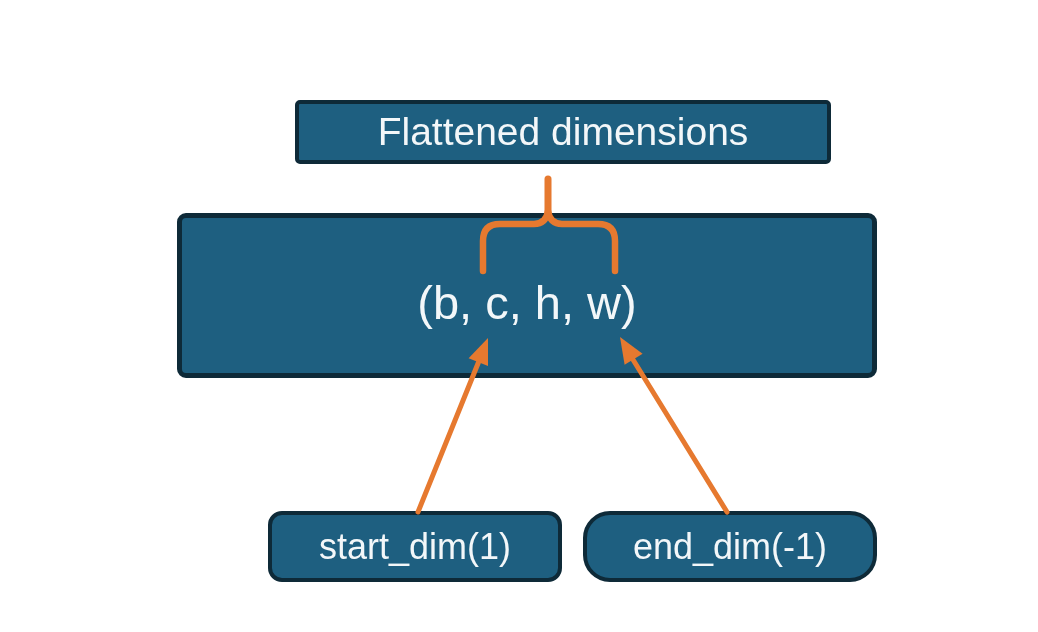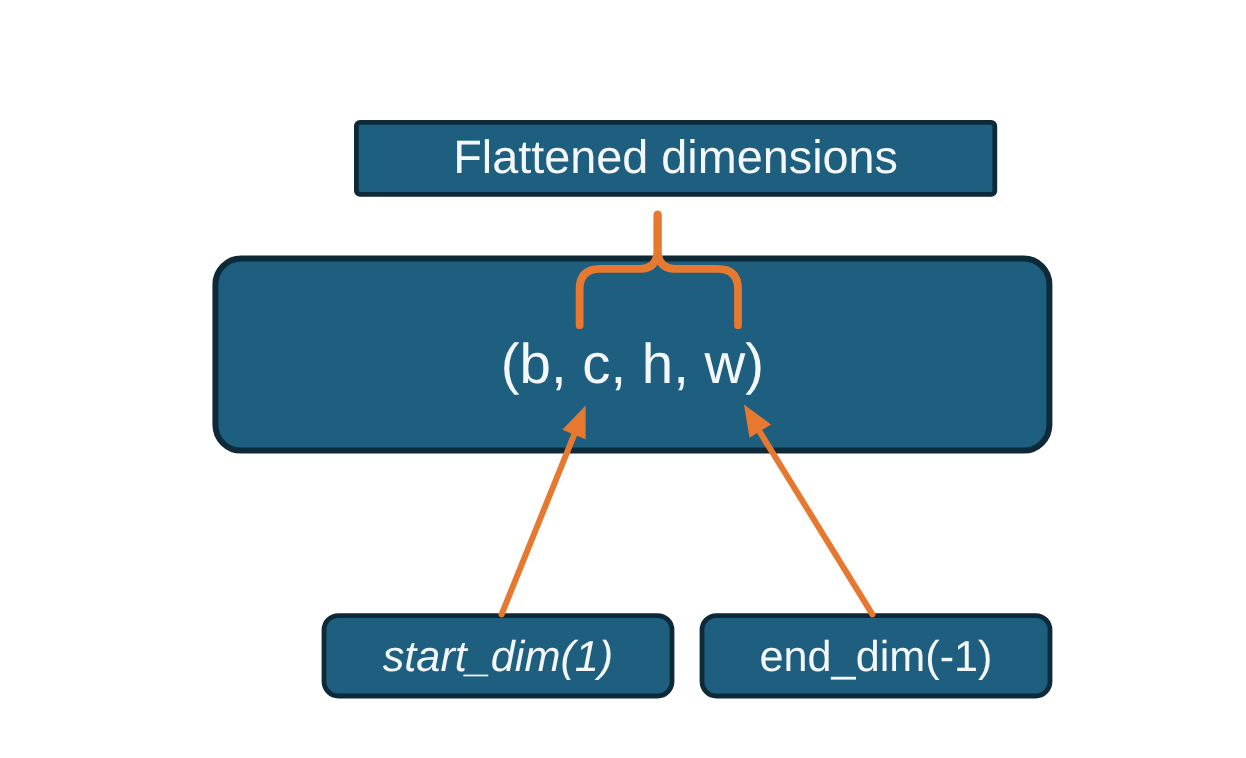--- a/index.html
+++ b/index.html
@@ -28,36 +28,35 @@
   }
   .node-top {
     left: 295px; top: 100px;
     width: 536px; height: 64px;
     border-radius: 5px;
     font-size: 39px;
   }
   .node-mid {
     left: 177px; top: 213px;
     width: 700px; height: 165px;
-    border-radius: 24px;
+    border-radius: 9px;
     border-width: 5px;
     font-size: 47px;
     padding-top: 14px;
   }
   .node-bottom-left {
     left: 268px; top: 511px;
     width: 294px; height: 71px;
     border-radius: 14px;
     font-size: 36px;
-    font-style: italic;
   }
   .node-bottom-right {
     left: 583px; top: 511px;
     width: 294px; height: 71px;
-    border-radius: 14px;
+    border-radius: 27px;
     font-size: 36px;
   }
   .overlay {
     position: absolute;
     left: 0; top: 0;
     width: 1038px;
     height: 632px;
     pointer-events: none;
   }
   .connector-stroke {

